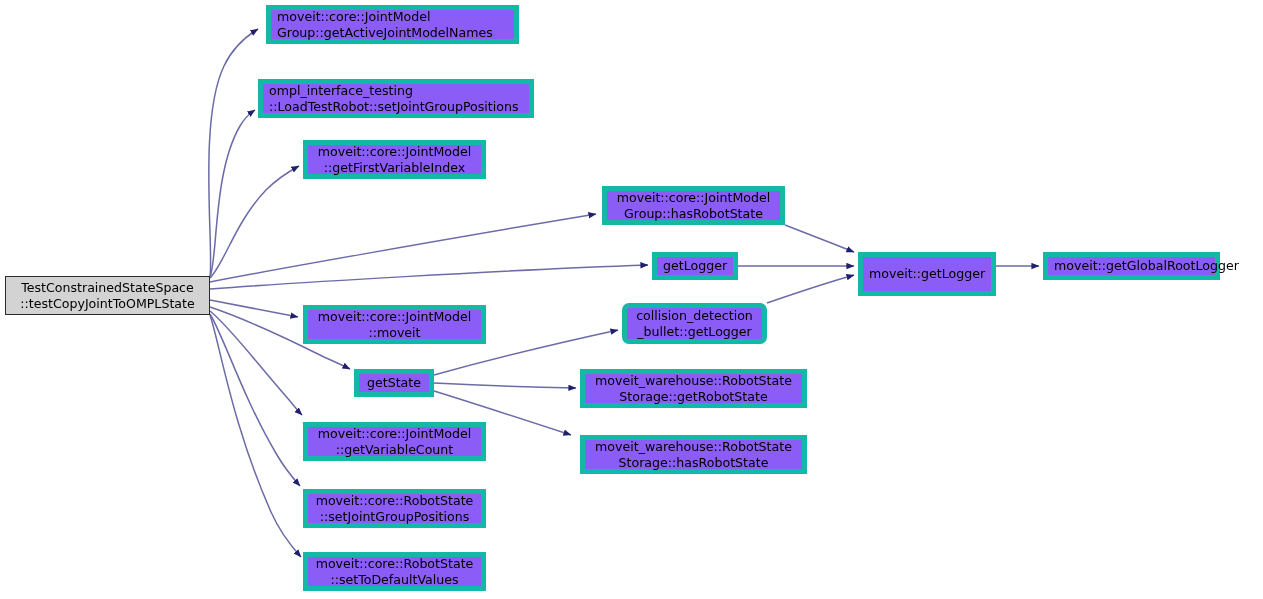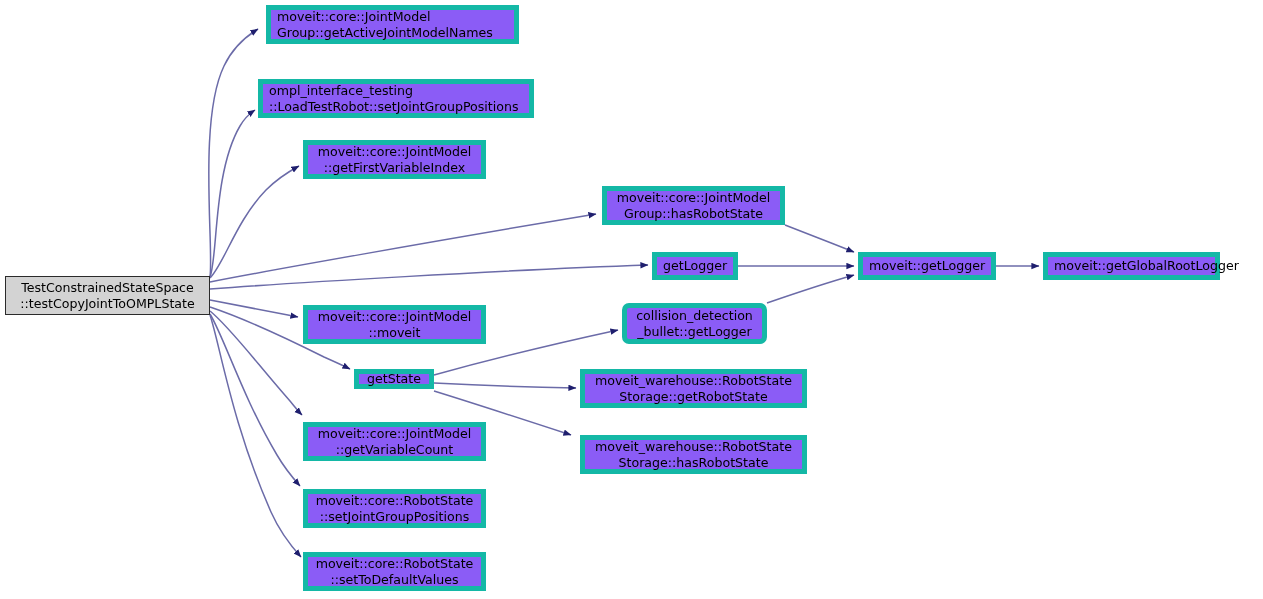--- a/index.html
+++ b/index.html
@@ -80,25 +80,25 @@
       </g>
   </svg>
 
   <div id="nodes-group">
       <div class="node root align-center" style="left: 5px; top: 276px; width: 205px; height: 39px; align-items: center;"><span class="ln">TestConstrainedStateSpace</span><span class="ln">::testCopyJointToOMPLState</span></div>
       <div class="node align-left" style="left: 266px; top: 5px; width: 253px; height: 39px;"><span class="ln">moveit::core::JointModel</span><span class="ln">Group::getActiveJointModelNames</span></div>
       <div class="node align-left" style="left: 258px; top: 79px; width: 276px; height: 39px;"><span class="ln">ompl_interface_testing</span><span class="ln">::LoadTestRobot::setJointGroupPositions</span></div>
       <div class="node align-center" style="left: 303px; top: 140px; width: 183px; height: 39px;"><span class="ln">moveit::core::JointModel</span><span class="ln">::getFirstVariableIndex</span></div>
       <div class="node align-center" style="left: 602px; top: 186px; width: 183px; height: 39px;"><span class="ln">moveit::core::JointModel</span><span class="ln">Group::hasRobotState</span></div>
       <div class="node align-center" style="left: 652px; top: 252px; width: 86px; height: 28px;"><span class="ln">getLogger</span></div>
-      <div class="node align-center" style="left: 858px; top: 252px; width: 138px; height: 28px;"><span class="ln">moveit::getLogger</span></div>
+      <div class="node align-center" style="left: 858px; top: 252px; width: 138px; height: 44px;"><span class="ln">moveit::getLogger</span></div>
       <div class="node align-center" style="left: 1043px; top: 252px; width: 177px; height: 28px;"><span class="ln">moveit::getGlobalRootLogger</span></div>
       <div class="node align-center" style="left: 303px; top: 305px; width: 183px; height: 39px;"><span class="ln">moveit::core::JointModel</span><span class="ln">::moveit</span></div>
       <div class="node align-center" style="left: 622px; top: 303px; width: 145px; height: 41px; border-radius: 7px;"><span class="ln">collision_detection</span><span class="ln">_bullet::getLogger</span></div>
-      <div class="node align-center" style="left: 354px; top: 369px; width: 80px; height: 20px; align-items: center;"><span class="ln">getState</span></div>
+      <div class="node align-center" style="left: 354px; top: 369px; width: 80px; height: 28px; align-items: center;"><span class="ln">getState</span></div>
       <div class="node align-center" style="left: 580px; top: 369px; width: 227px; height: 39px;"><span class="ln">moveit_warehouse::RobotState</span><span class="ln">Storage::getRobotState</span></div>
       <div class="node align-center" style="left: 580px; top: 435px; width: 227px; height: 39px;"><span class="ln">moveit_warehouse::RobotState</span><span class="ln">Storage::hasRobotState</span></div>
       <div class="node align-center" style="left: 303px; top: 422px; width: 183px; height: 39px;"><span class="ln">moveit::core::JointModel</span><span class="ln">::getVariableCount</span></div>
       <div class="node align-center" style="left: 303px; top: 489px; width: 183px; height: 39px;"><span class="ln">moveit::core::RobotState</span><span class="ln">::setJointGroupPositions</span></div>
       <div class="node align-center" style="left: 303px; top: 552px; width: 183px; height: 39px;"><span class="ln">moveit::core::RobotState</span><span class="ln">::setToDefaultValues</span></div>
     </div>
 
 </div>
 
 </body></html>

